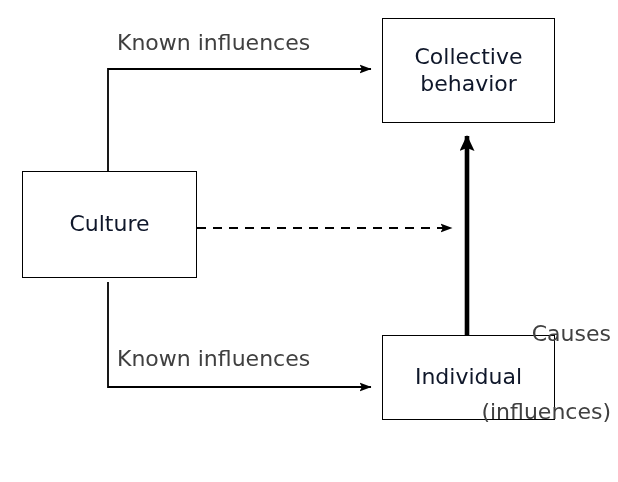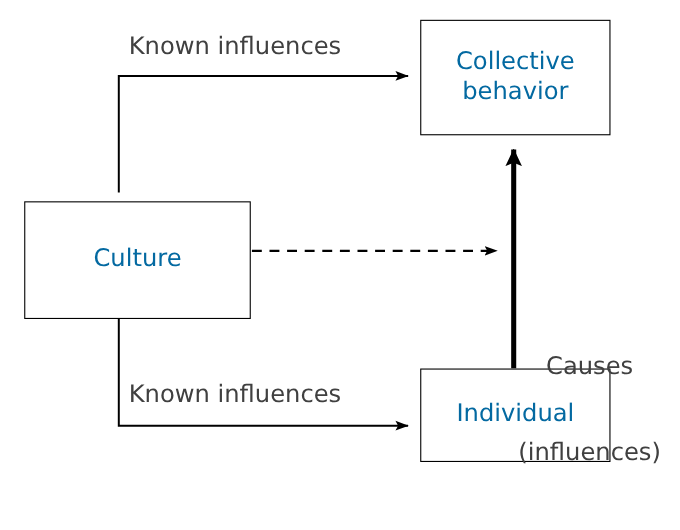--- a/index.html
+++ b/index.html
@@ -24,35 +24,35 @@
   }
   .node-box {
     position: absolute;
     box-sizing: border-box;
     border: 1.6px solid #000000;
     background: #ffffff;
     display: flex;
     align-items: center;
     justify-content: center;
     text-align: center;
-    color: #0369a1;
+    color: #0f172a;
     font-size: 22px;
     line-height: 1.22;
     font-weight: 400;
   }
   #box-collective {
     left: 382px;
     top: 18px;
     width: 173px;
     height: 105px;
   }
   #box-culture {
     left: 22px;
-    top: 183px;
-    width: 206px;
+    top: 171px;
+    width: 175px;
     height: 107px;
   }
   #box-individual {
     left: 382px;
     top: 335px;
     width: 173px;
     height: 85px;
   }
   .edge-label {
     position: absolute;
@@ -78,21 +78,21 @@
     font-size: 21px;
     font-weight: 700;
     text-align: left;
   }
   #label-causes {
     left: 461px;
     top: 269px;
     width: 150px;
     font-size: 22px;
     font-weight: 400;
-    text-align: center;
+    text-align: right;
   }
 </style>
 </head>
 <body>
 
 <div id="canvas">
 
   <svg class="layer" viewBox="0 0 618 482" xmlns="http://www.w3.org/2000/svg">
     <defs>
       <marker id="arrowThin" markerWidth="12" markerHeight="10" refX="11.5" refY="5" orient="auto" markerUnits="userSpaceOnUse">

